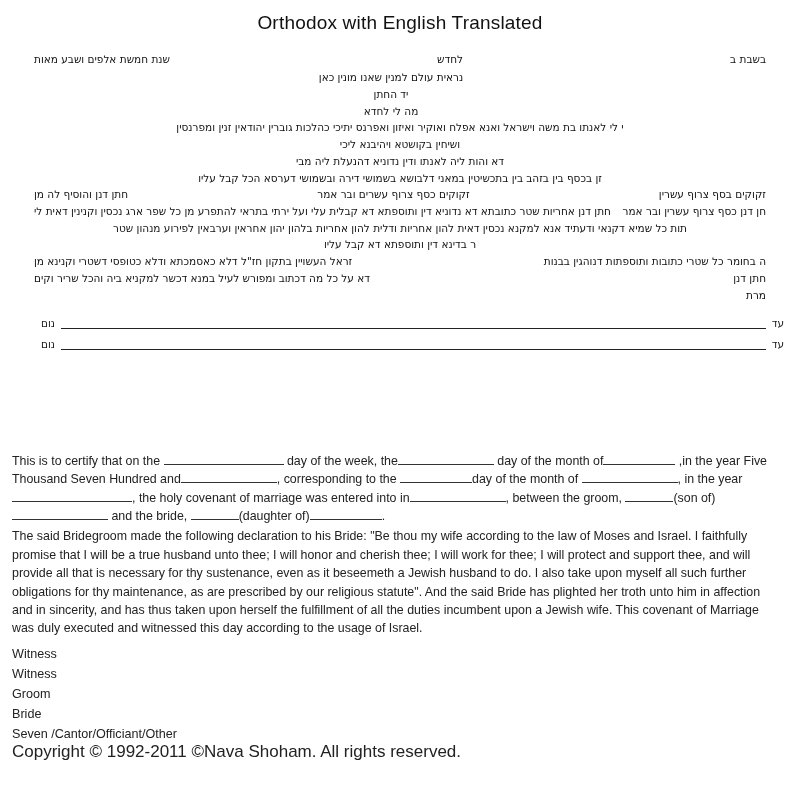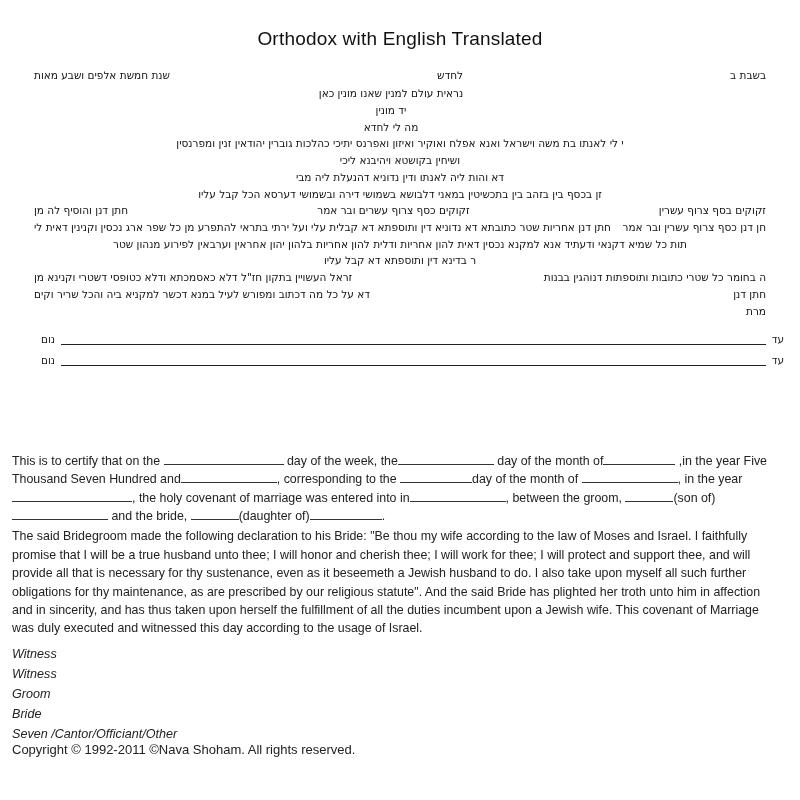--- a/index.html
+++ b/index.html
@@ -20,21 +20,21 @@
     height: 800px;
     position: relative;
     background: #ffffff;
   }
   .doc-title {
     text-align: center;
     font-family: "Liberation Sans", sans-serif;
     font-size: 19px;
     font-weight: 400;
     color: #111;
-    padding-top: 28px;
+    padding-top: 12px;
     letter-spacing: 0.2px;
   }
 
   
   .hebrew-block {
     direction: rtl;
     text-align: center;
     font-family: "DejaVu Sans", sans-serif;
     font-size: 10.5px;
     color: #111;
@@ -108,48 +108,48 @@
 
   .sig-list {
     position: absolute;
     left: 12px;
     top: 645px;
     font-family: "Liberation Sans", sans-serif;
     font-size: 12.6px;
     line-height: 1.58;
     color: #222;
   }
-  .sig-list div { margin: 0; font-style: italic; }
+  .sig-list div { margin: 0; }
 
   .copyright {
     position: absolute;
     left: 12px;
     top: 742px;
     font-family: "Liberation Sans", sans-serif;
-    font-size: 13px;
+    font-size: 17px;
     color: #222;
   }
 </style>
 </head>
 <body>
 
 <div class="page">
 
   <div class="doc-title">Orthodox with English Translated</div>
 
   <div class="hebrew-block">
 
     <div class="heb-top">
       <span>בשבת ב</span>
       <span>לחדש</span>
       <span>שנת חמשת אלפים ושבע מאות</span>
     </div>
 
     <div class="heb-right heb-line">נראית עולם למנין שאנו מונין כאן</div>
-    <div class="heb-right heb-line">יד מונין</div>
+    <div class="heb-right heb-line">יד החתן</div>
     <div class="heb-right heb-line">מה לי לחדא</div>
 
     <div class="heb-line">י לי לאנתו בת משה וישראל ואנא אפלח ואוקיר ואיזון ואפרנס יתיכי כהלכות גוברין יהודאין זנין ומפרנסין</div>
     <div class="heb-line">ושיחין בקושטא ויהיבנא ליכי</div>
     <div class="heb-line">דא והות ליה לאנתו ודין נדוניא דהנעלת ליה מבי</div>
     <div class="heb-line">זן בכסף בין בזהב בין בתכשיטין במאני דלבושא בשמושי דירה ובשמושי דערסא הכל קבל עליו</div>
 
     <div class="heb-split heb-line">
       <span>זקוקים בסף צרוף עשרין</span>
       <span>זקוקים כסף צרוף עשרים ובר אמר</span>

